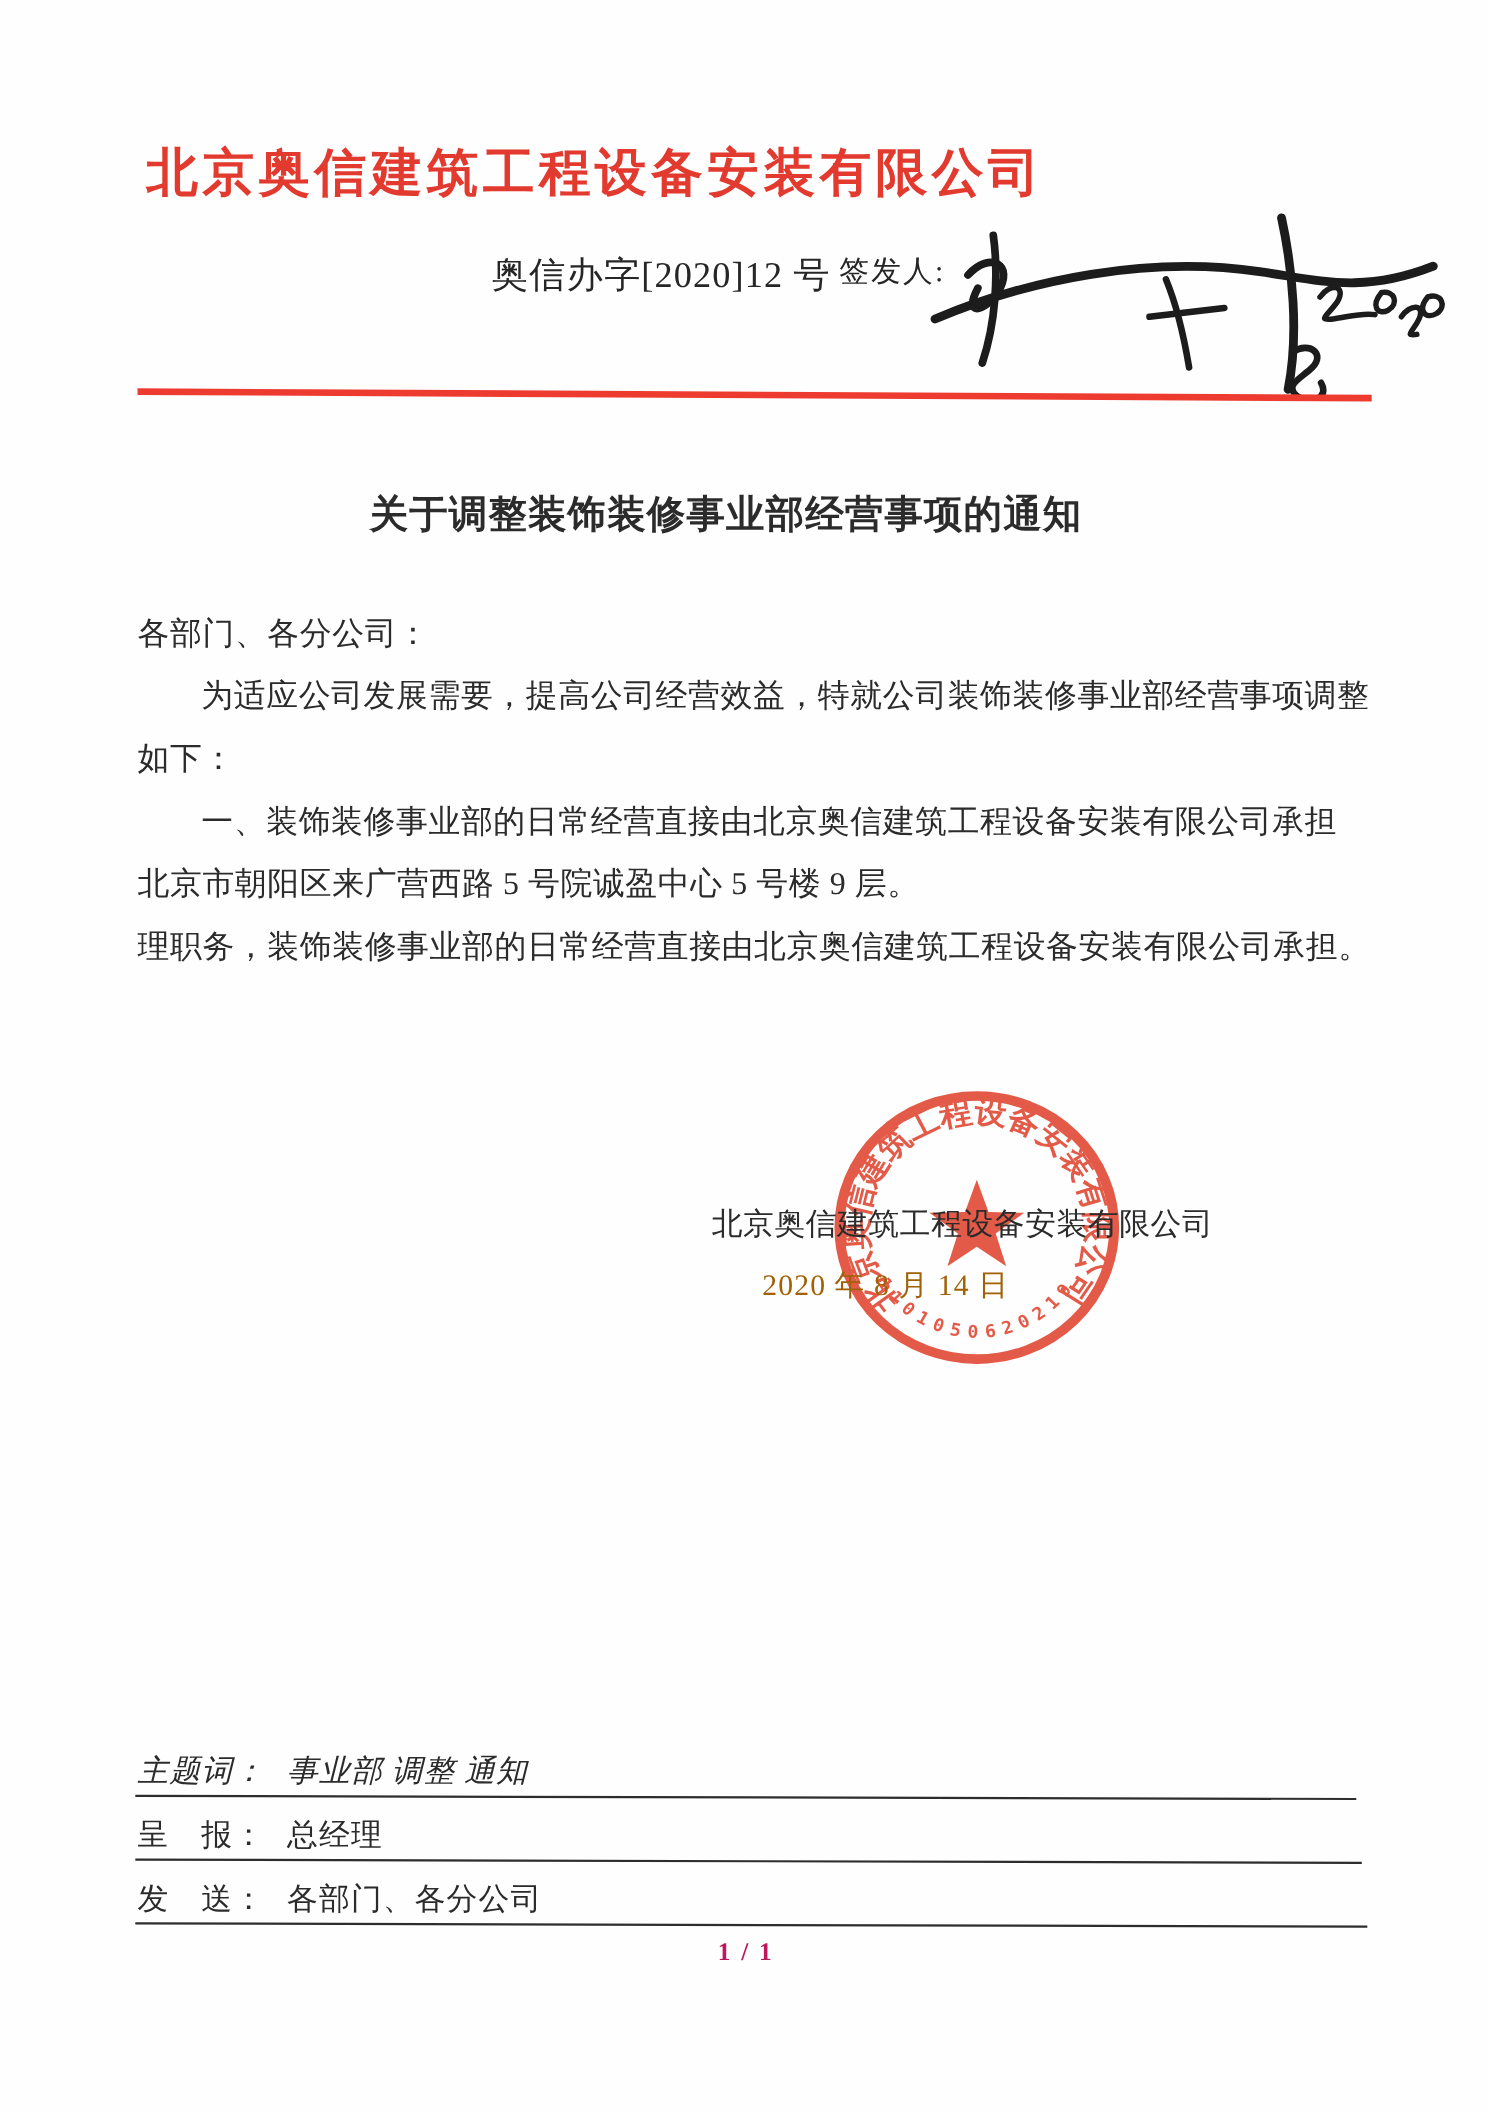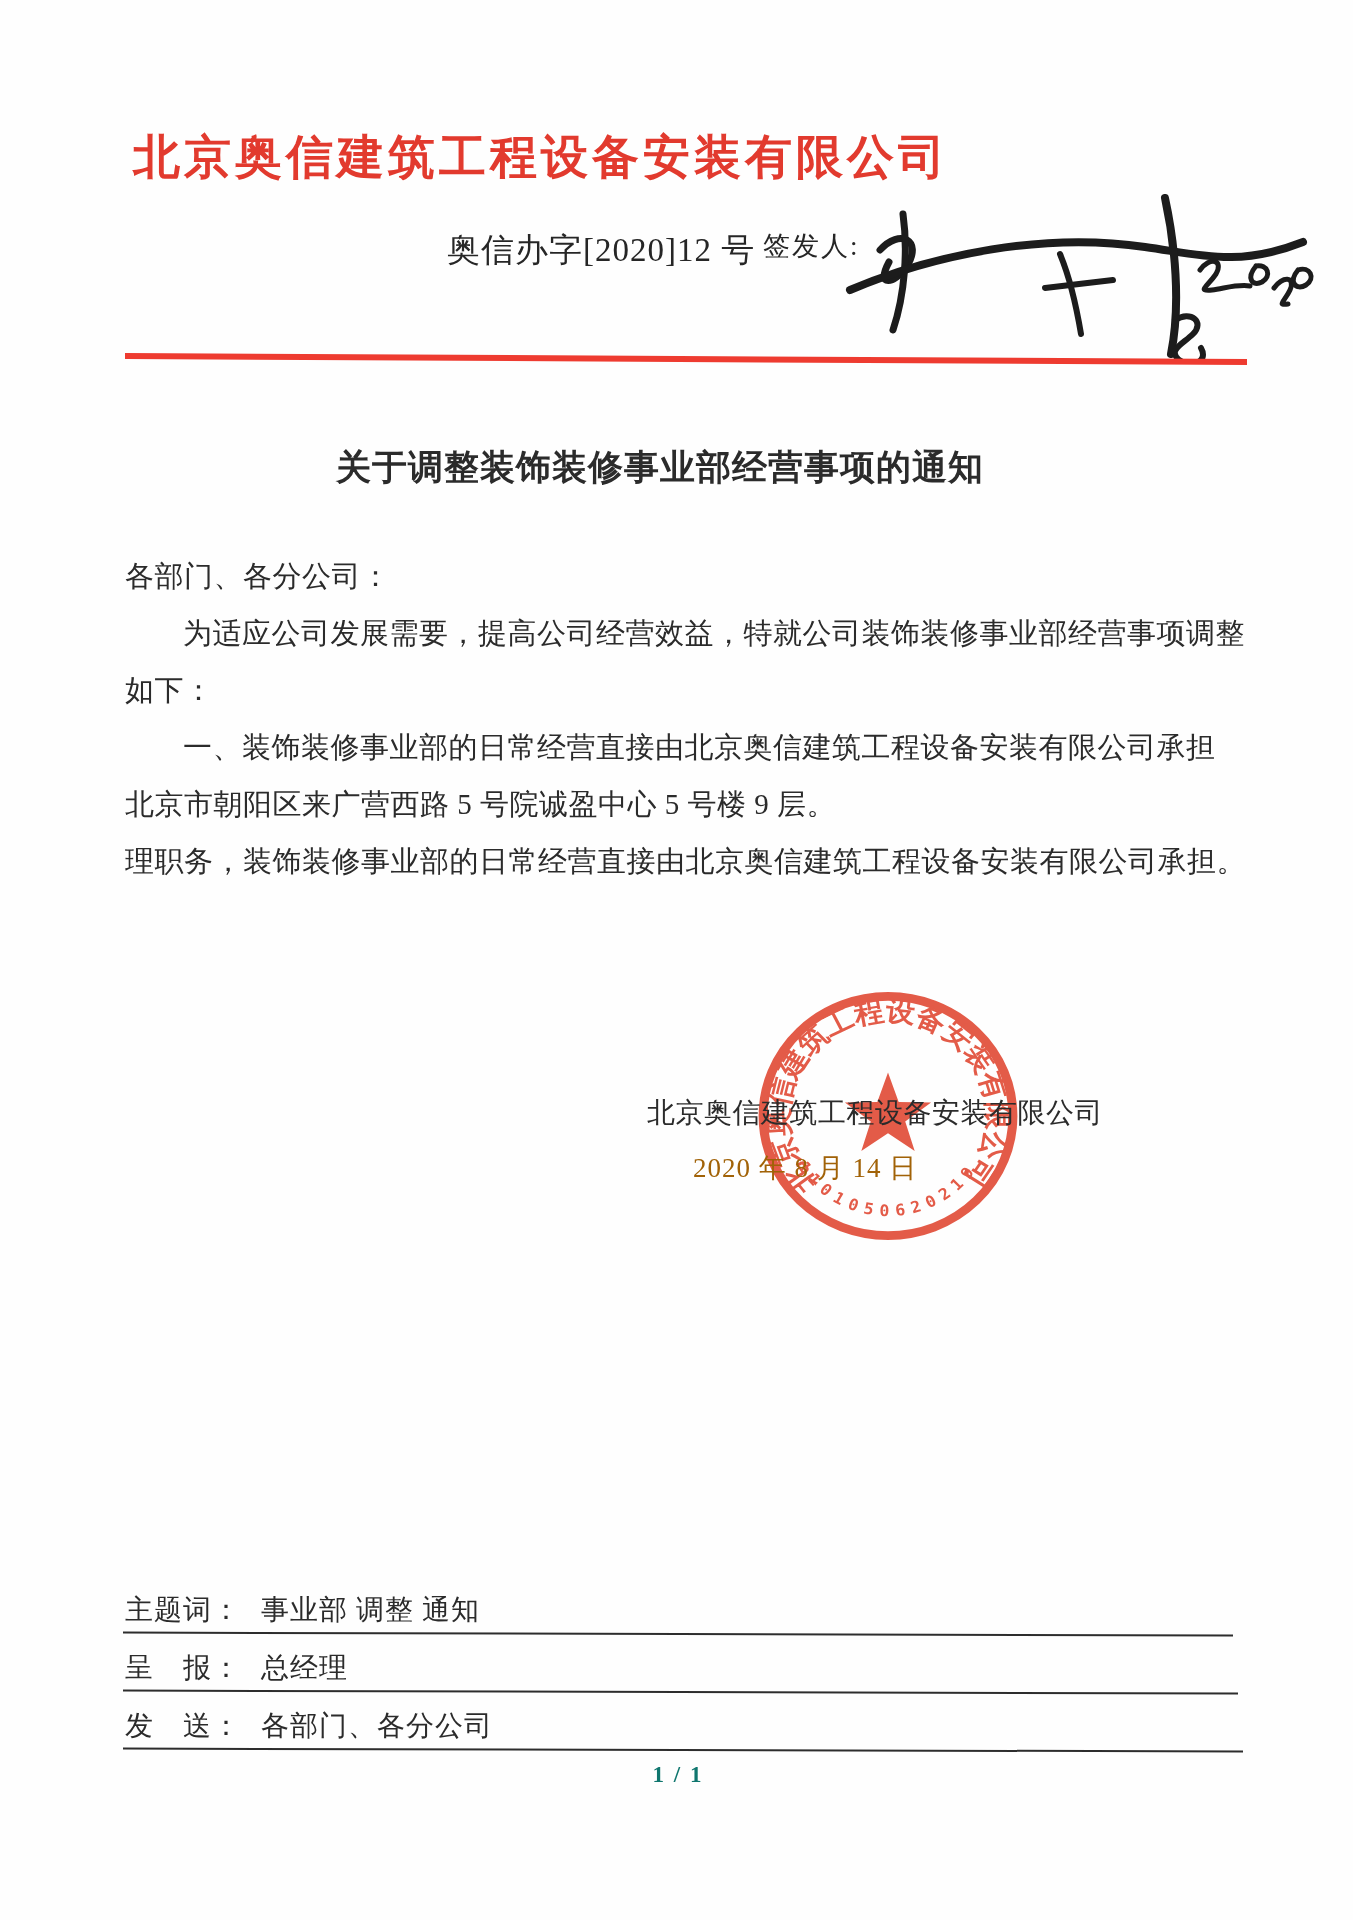--- a/index.html
+++ b/index.html
@@ -64,21 +64,21 @@
     font-size:27px;letter-spacing:1px;white-space:nowrap;color:#a16207;
     z-index:3;
   }
   
   .footer-row{position:absolute;left:125px;height:40px;white-space:nowrap;}
   .footer-label{font-size:28px;letter-spacing:1px;color:#2b2b2b;display:inline-block;width:132px;}
   .footer-value{font-size:28px;letter-spacing:1px;color:#2b2b2b;}
   .footer-line{position:absolute;left:123px;height:2px;background:#2d2d2d;transform:rotate(0.15deg);}
   .page-number{
     position:absolute;left:618px;top:1762px;width:120px;text-align:center;
-    font-size:23px;font-weight:bold;letter-spacing:2px;color:#0f766e;
+    font-size:23px;font-weight:bold;letter-spacing:2px;color:#be185d;
   }
 </style>
 </head>
 <body>
 
 <div class="page">
 
   <div class="company-title">北京奥信建筑工程设备安装有限公司</div>
 
   <div class="doc-number">奥信办字[2020]12 号</div>
@@ -122,21 +122,21 @@
     </text>
     <text font-size="16.5" font-weight="bold" fill="#e0452f" font-family="DejaVu Sans Mono, monospace" letter-spacing="2">
       <textPath href="#sealBottomArc" startOffset="0" textLength="212">1101050620219</textPath>
     </text>
     <polygon fill="#e0452f" points="140,95 150.6,125.4 182.8,126.1 157.1,145.6 166.5,176.4 140,158 113.5,176.4 122.9,145.6 97.2,126.1 129.4,125.4"></polygon>
   </svg>
 
   <div class="sig-company">北京奥信建筑工程设备安装有限公司</div>
   <div class="sig-date">2020 年 8 月 14 日</div>
 
-  <div class="footer-row" style="top:1591px;">
+  <div class="footer-row" style="top:1591px;font-style:italic;">
     <span class="footer-label">主题词：</span>
     <span class="footer-value">事业部 调整 通知</span>
   </div>
   <div class="footer-line" style="top:1633px;width:1110px;"></div>
 
   <div class="footer-row" style="top:1649px;">
     <span class="footer-label">呈　报：</span>
     <span class="footer-value">总经理</span>
   </div>
   <div class="footer-line" style="top:1691px;width:1115px;"></div>

